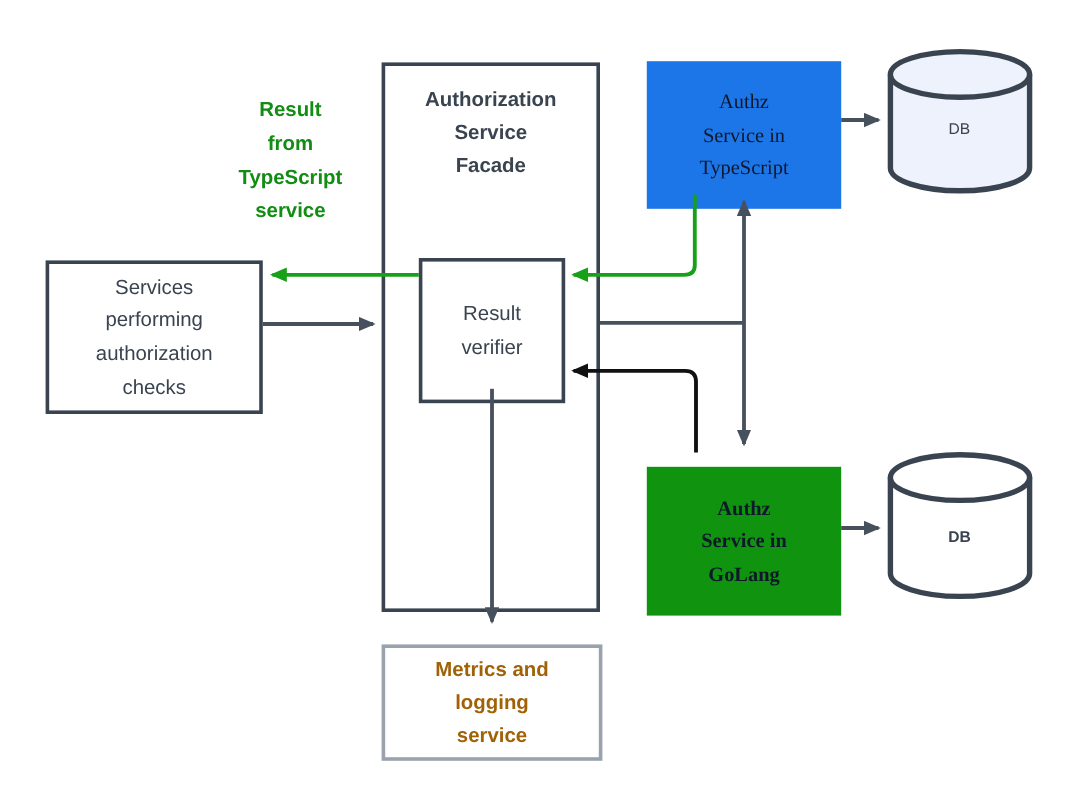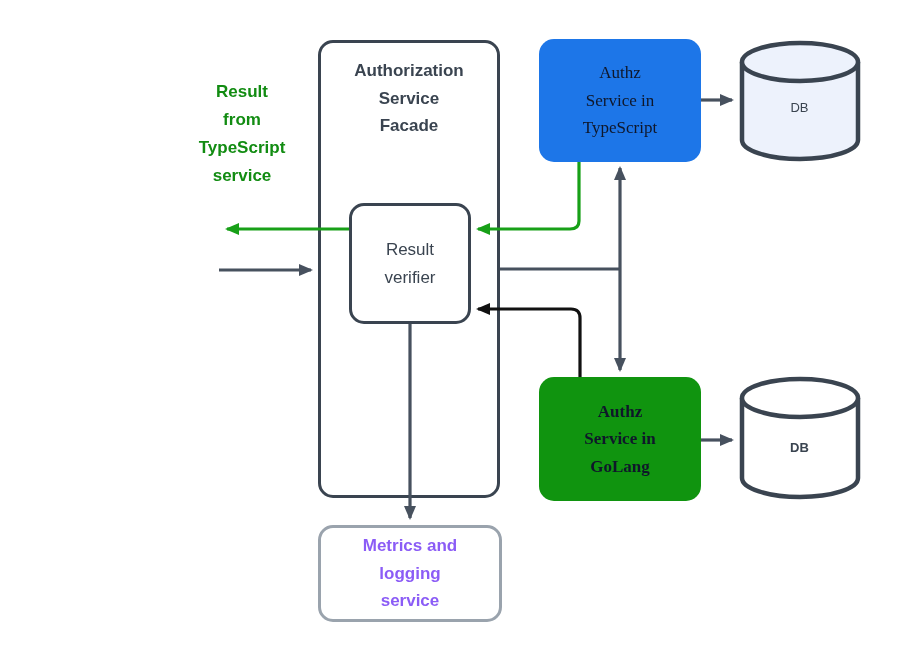--- a/index.html
+++ b/index.html
@@ -4,31 +4,32 @@
 <style>
   html,body{margin:0;padding:0;background:#ffffff;}
   .canvas{
     position:relative;width:900px;height:660px;background:#ffffff;overflow:hidden;
     font-family:"Liberation Sans", sans-serif;
   }
   .layer{position:absolute;left:0;top:0;width:900px;height:660px;}
   svg.layer{pointer-events:none;}
   .box{
     position:absolute;box-sizing:border-box;background:#ffffff;
-    border:3.5px solid #3a4450;border-radius:15px;
+    border:3.5px solid #3a4450;border-radius:0;
     display:flex;align-items:center;justify-content:center;
     text-align:center;color:#3a4450;font-size:17px;line-height:1.62;
     white-space:pre-line;
+    margin-top:12px;
   }
   .bold{font-weight:bold;}
   .solid{border:none;color:#0f172a;font-family:Liberation Serif, serif;}
   .blue-node{background:#1d76e8;}
   .green-node{background:#10940f;font-weight:bold;}
   .facade{align-items:flex-start;padding-top:14px;font-weight:bold;}
-  .metrics{border-color:#9aa3ad;color:#8b5cf6;font-weight:bold;}
+  .metrics{border-color:#9aa3ad;color:#a16207;font-weight:bold;}
   .float-label{
     position:absolute;text-align:center;font-weight:bold;color:#128c12;
     font-size:17px;line-height:1.65;white-space:pre-line;
   }
   .db-label{
     position:absolute;text-align:center;color:#3a4450;font-size:13px;line-height:26px;
   }
 </style>
 </head>
 <body>
@@ -50,20 +51,26 @@
     <span>Authorization
 Service
 Facade</span>
   </div>
 
   <div class="box" style="left:349px;top:203px;width:122px;height:121px;">
     <span>Result
 verifier</span>
   </div>
 
+  <div class="box" style="left:38px;top:205px;width:181px;height:128px;">
+    <span>Services
+performing
+authorization
+checks</span>
+  </div>
 
   <div class="box solid blue-node" style="left:539px;top:39px;width:162px;height:123px;">
     <span>Authz
 Service in
 TypeScript</span>
   </div>
 
   <div class="box solid green-node" style="left:539px;top:377px;width:162px;height:124px;">
     <span>Authz
 Service in

